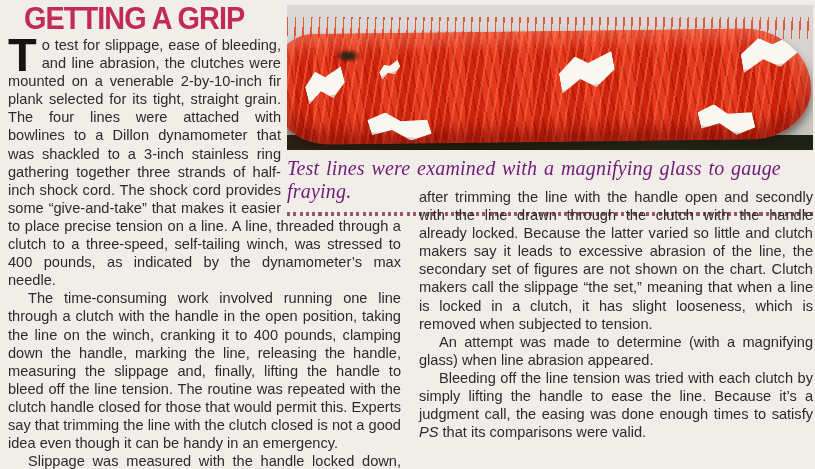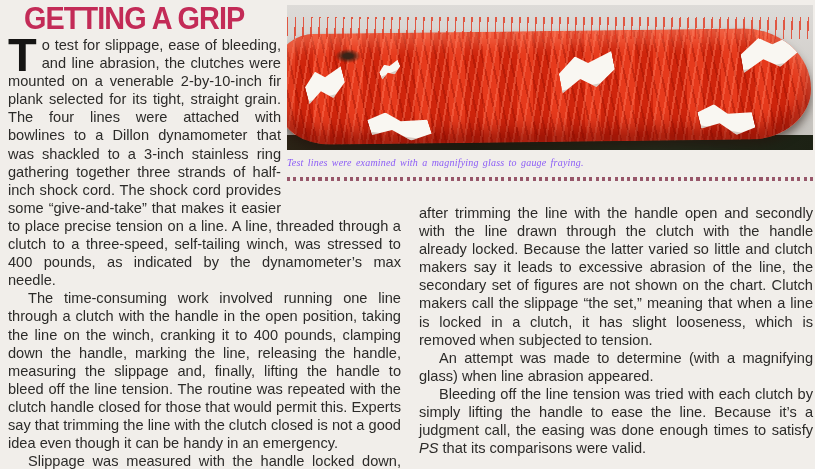--- a/index.html
+++ b/index.html
@@ -58,35 +58,35 @@
     filter:blur(.4px);
   }
   .tuft{
     position:absolute;left:48px;top:44px;width:26px;height:14px;
     background:radial-gradient(closest-side,#3a2418 35%,rgba(58,36,24,0) 100%);
     filter:blur(.5px);
   }
   .caption{
     margin-top:7px;
     font-family:"Liberation Serif","DejaVu Serif",serif;
-    font-style:italic;font-size:10px;color:#8b5cf6;
+    font-style:italic;font-size:20px;color:#701a75;
     letter-spacing:.2px;word-spacing:1.5px;
   }
   .dotted{
     margin-top:9px;height:3.5px;
     background:repeating-linear-gradient(90deg,#97576a 0 3px,rgba(255,255,255,0) 3px 6.3px);
   }
   
   .col{
     position:absolute;
     font-size:14.6px;line-height:18.1px;
     text-align:justify;color:#2c2b29;
   }
   .col-left{left:8px;top:36px;width:393px;}
-  .col-right{left:419px;top:204px;width:394px;}
+  .col-right{left:419px;top:188px;width:394px;}
   .col p{margin:0;padding:0;}
   .indent{text-indent:20px;}
   .stretch{text-align-last:justify;}
   .spacer{float:right;width:120px;height:163px;}
   .dropcap{
     float:left;
     font-size:47px;line-height:35px;font-weight:bold;color:#151413;
     padding:1px 5px 0 0;
   }
 </style>

